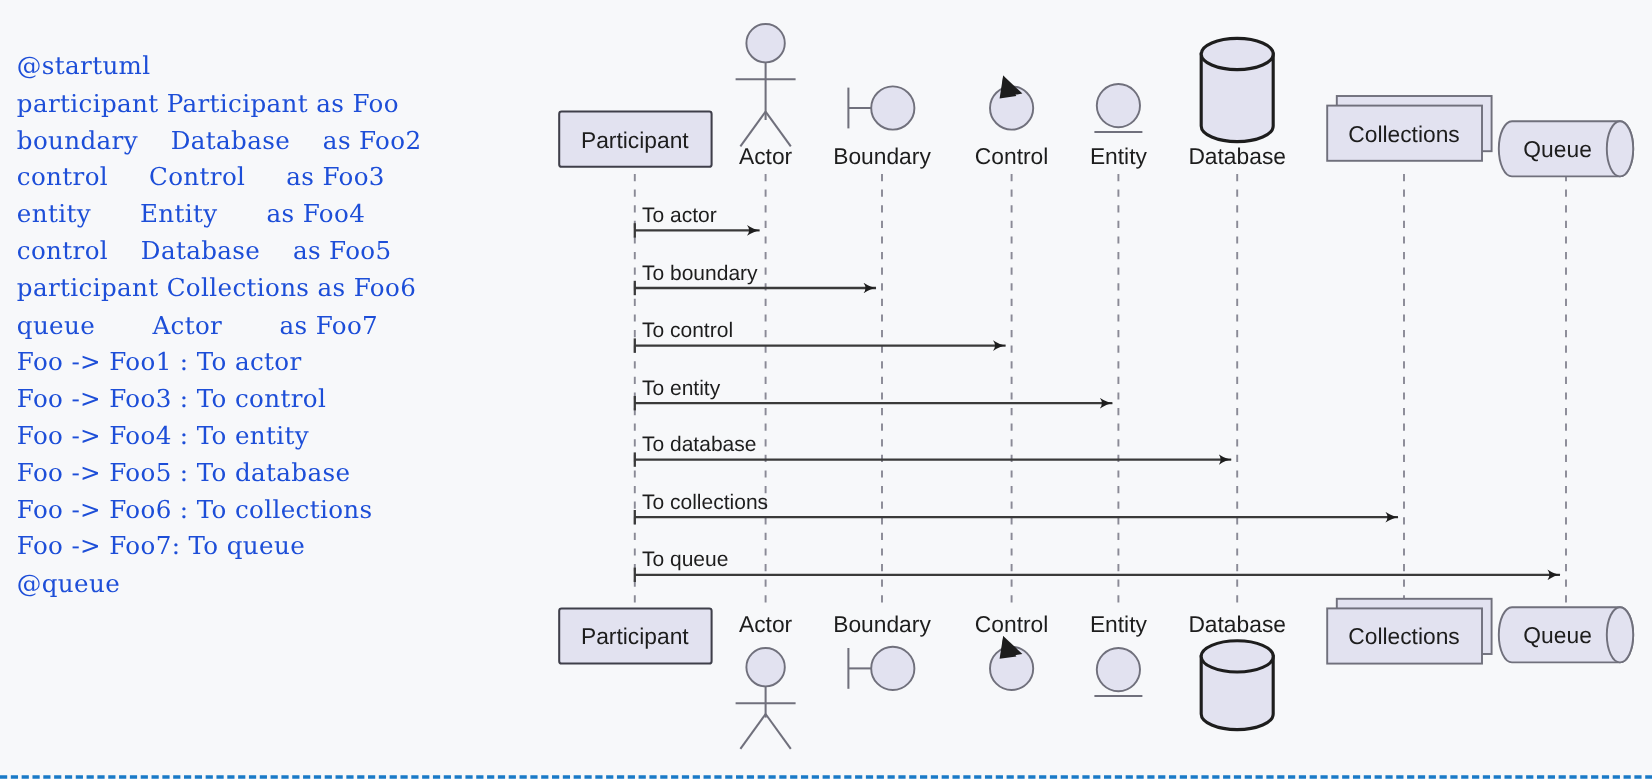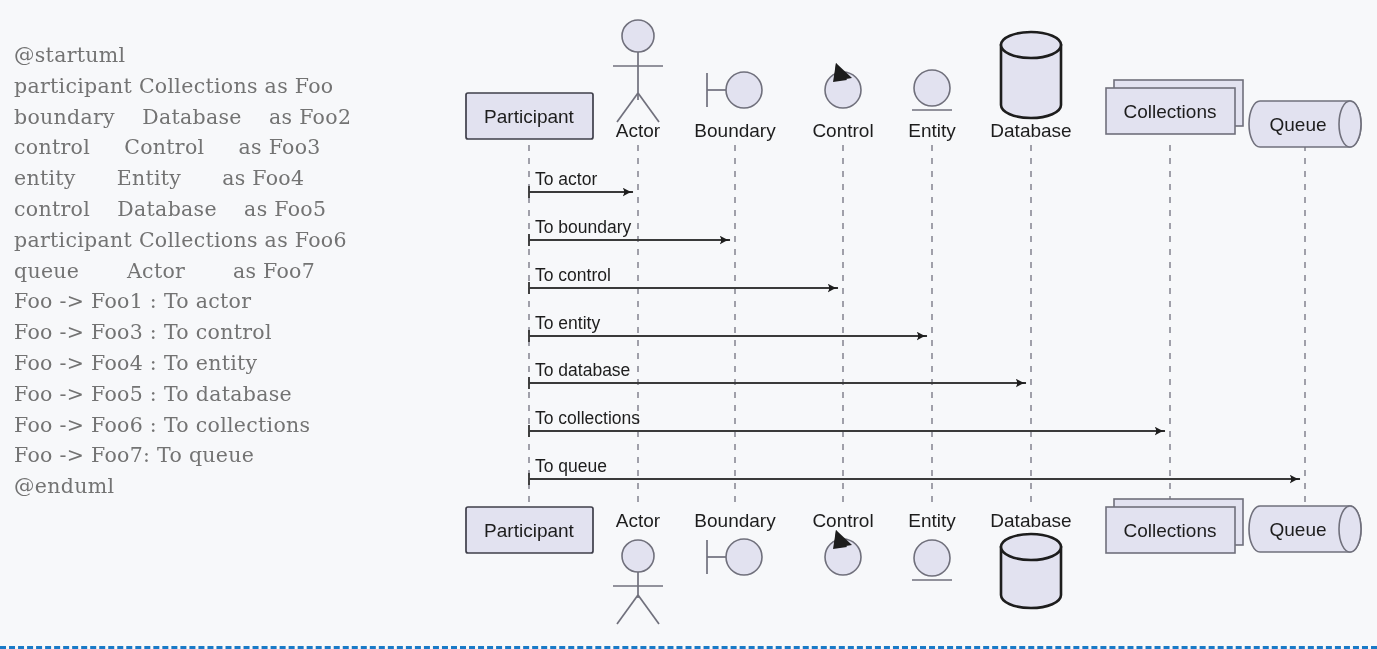--- a/index.html
+++ b/index.html
@@ -31,21 +31,21 @@
     top: 0;
     width: 455px;
     height: 600px;
     padding: 40px 0 0 14px;
     box-sizing: border-box;
   }
   .code-line {
     font-family: "DejaVu Serif", "Liberation Serif", serif;
     font-size: 20.5px;
     line-height: 30.8px;
-    color: #737373;
+    color: #1d4ed8;
     white-space: pre;
     letter-spacing: 0.3px;
   }
 
   
   #diagram-pane {
     position: absolute;
     left: 455px;
     top: 0;
     width: 922px;
@@ -102,34 +102,34 @@
     fill: none;
   }
 </style>
 </head>
 <body>
 
 <div id="page">
 
   <div id="code-pane">
     <div class="code-line">@startuml</div>
-    <div class="code-line">participant Collections as Foo</div>
+    <div class="code-line">participant Participant as Foo</div>
     <div class="code-line">boundary    Database    as Foo2</div>
     <div class="code-line">control     Control     as Foo3</div>
     <div class="code-line">entity      Entity      as Foo4</div>
     <div class="code-line">control    Database    as Foo5</div>
     <div class="code-line">participant Collections as Foo6</div>
     <div class="code-line">queue       Actor       as Foo7</div>
     <div class="code-line">Foo -&gt; Foo1 : To actor</div>
     <div class="code-line">Foo -&gt; Foo3 : To control</div>
     <div class="code-line">Foo -&gt; Foo4 : To entity</div>
     <div class="code-line">Foo -&gt; Foo5 : To database</div>
     <div class="code-line">Foo -&gt; Foo6 : To collections</div>
     <div class="code-line">Foo -&gt; Foo7: To queue</div>
-    <div class="code-line">@enduml</div>
+    <div class="code-line">@queue</div>
   </div>
 
   <div id="diagram-pane">
   <svg id="diagram-svg" width="922" height="649" viewBox="0 0 922 649">
 
     <defs>
       <marker id="arrowhead" markerWidth="11" markerHeight="9" refX="10.5" refY="4.5" orient="auto" markerUnits="userSpaceOnUse">
         <path d="M0,0 Q6,4 11,4.5 Q6,5 0,9 Q3.4,4.5 0,0 Z" fill="#1d1d1d"></path>
       </marker>
     </defs>

